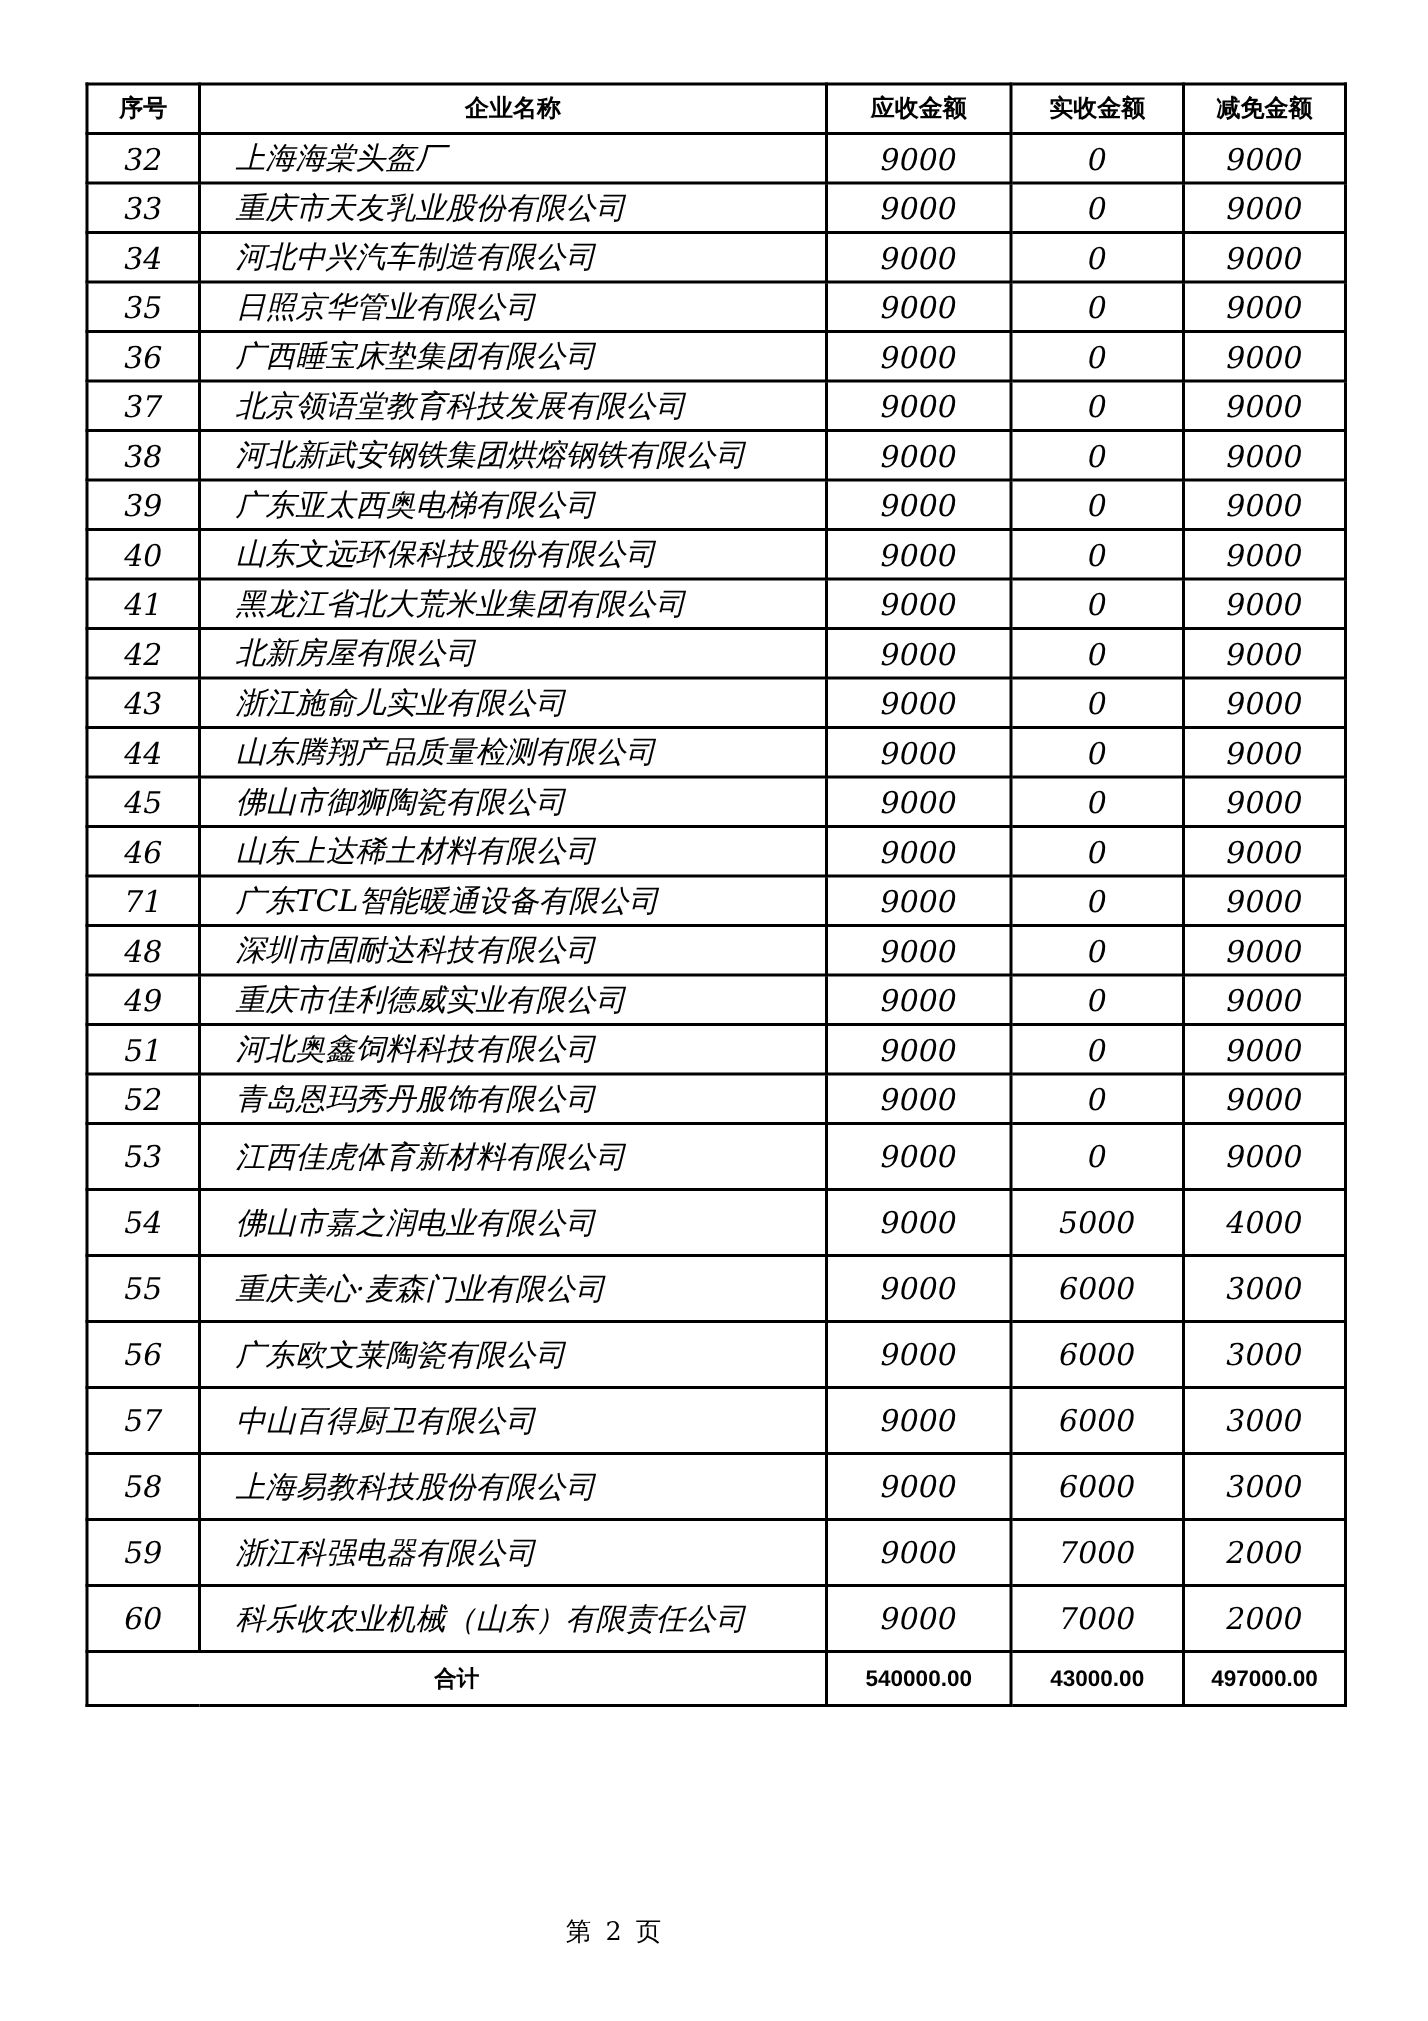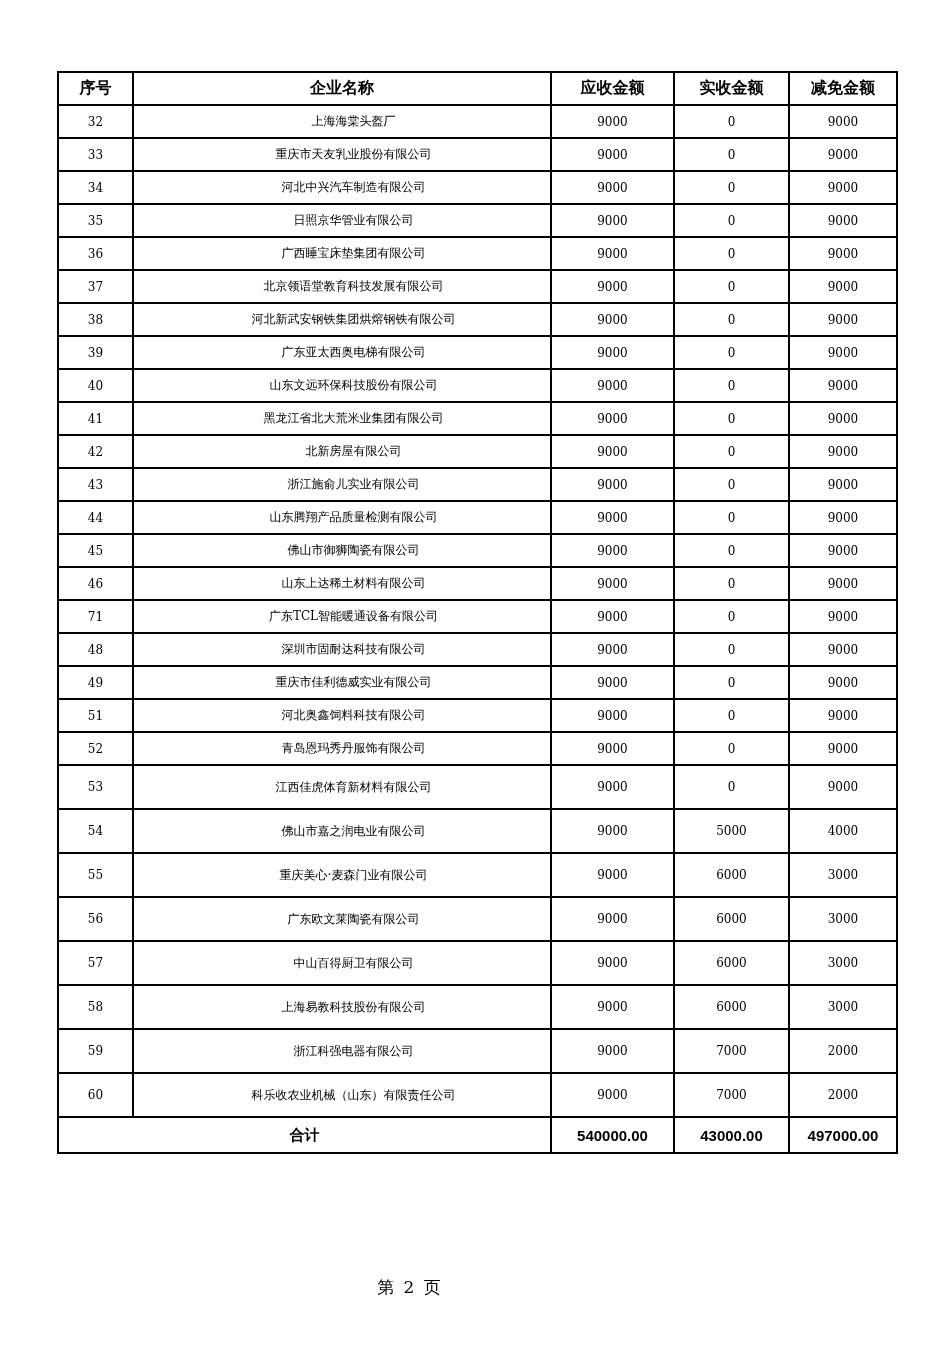--- a/index.html
+++ b/index.html
@@ -21,21 +21,20 @@
     height: 1347px;
     background: #ffffff;
   }
   table.fee-table {
     position: absolute;
     left: 57px;
     top: 55px;
     width: 839px;
     border-collapse: collapse;
     table-layout: fixed;
-    margin-top: 16px;
   }
   table.fee-table col.c-no      { width: 75px;  }
   table.fee-table col.c-name    { width: 418px; }
   table.fee-table col.c-recv    { width: 123px; }
   table.fee-table col.c-paid    { width: 115px; }
   table.fee-table col.c-reduce  { width: 108px; }
 
   table.fee-table th,
   table.fee-table td {
     border: 2px solid #000000;
@@ -48,27 +47,28 @@
   table.fee-table thead tr {
     height: 33px;
   }
   table.fee-table th {
     font-family: "Liberation Sans", sans-serif;
     font-weight: bold;
     font-size: 16px;
   }
   table.fee-table tbody tr {
     height: 33px;
-    font-size: 12px;
+    font-size: 20px;
+    font-style: italic;
   }
   table.fee-table tbody tr.tall {
     height: 44px;
   }
   table.fee-table td.name-cell {
-    text-align: center;
+    text-align: left;
     padding-left: 23px;
   }
   table.fee-table tfoot tr {
     height: 36px;
   }
   table.fee-table tfoot td {
     font-family: "Liberation Sans", sans-serif;
     font-weight: bold;
     font-size: 15px;
   }

